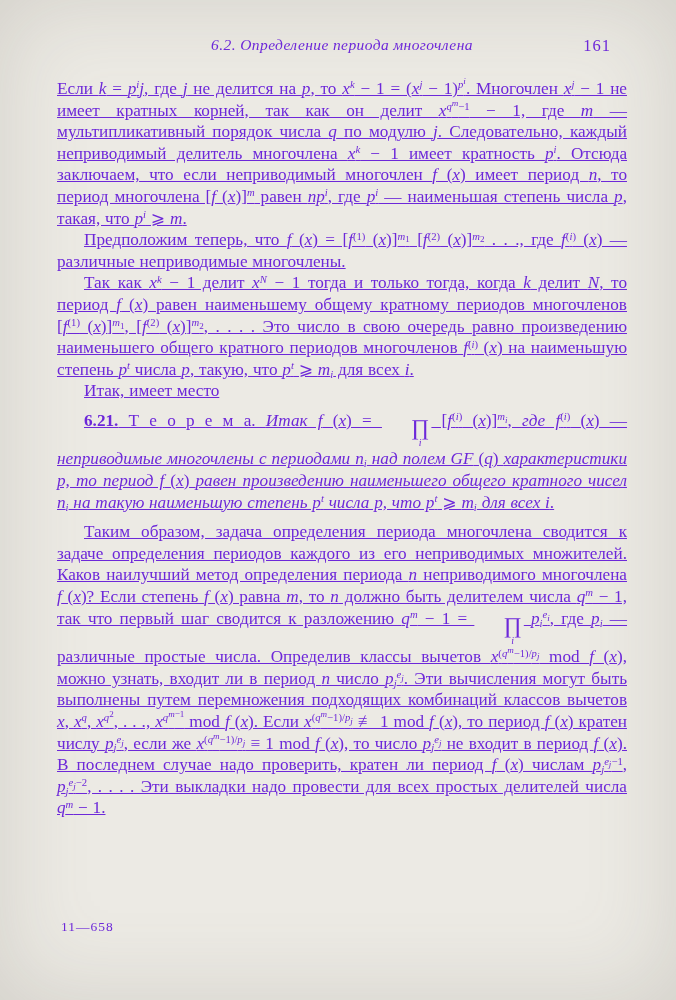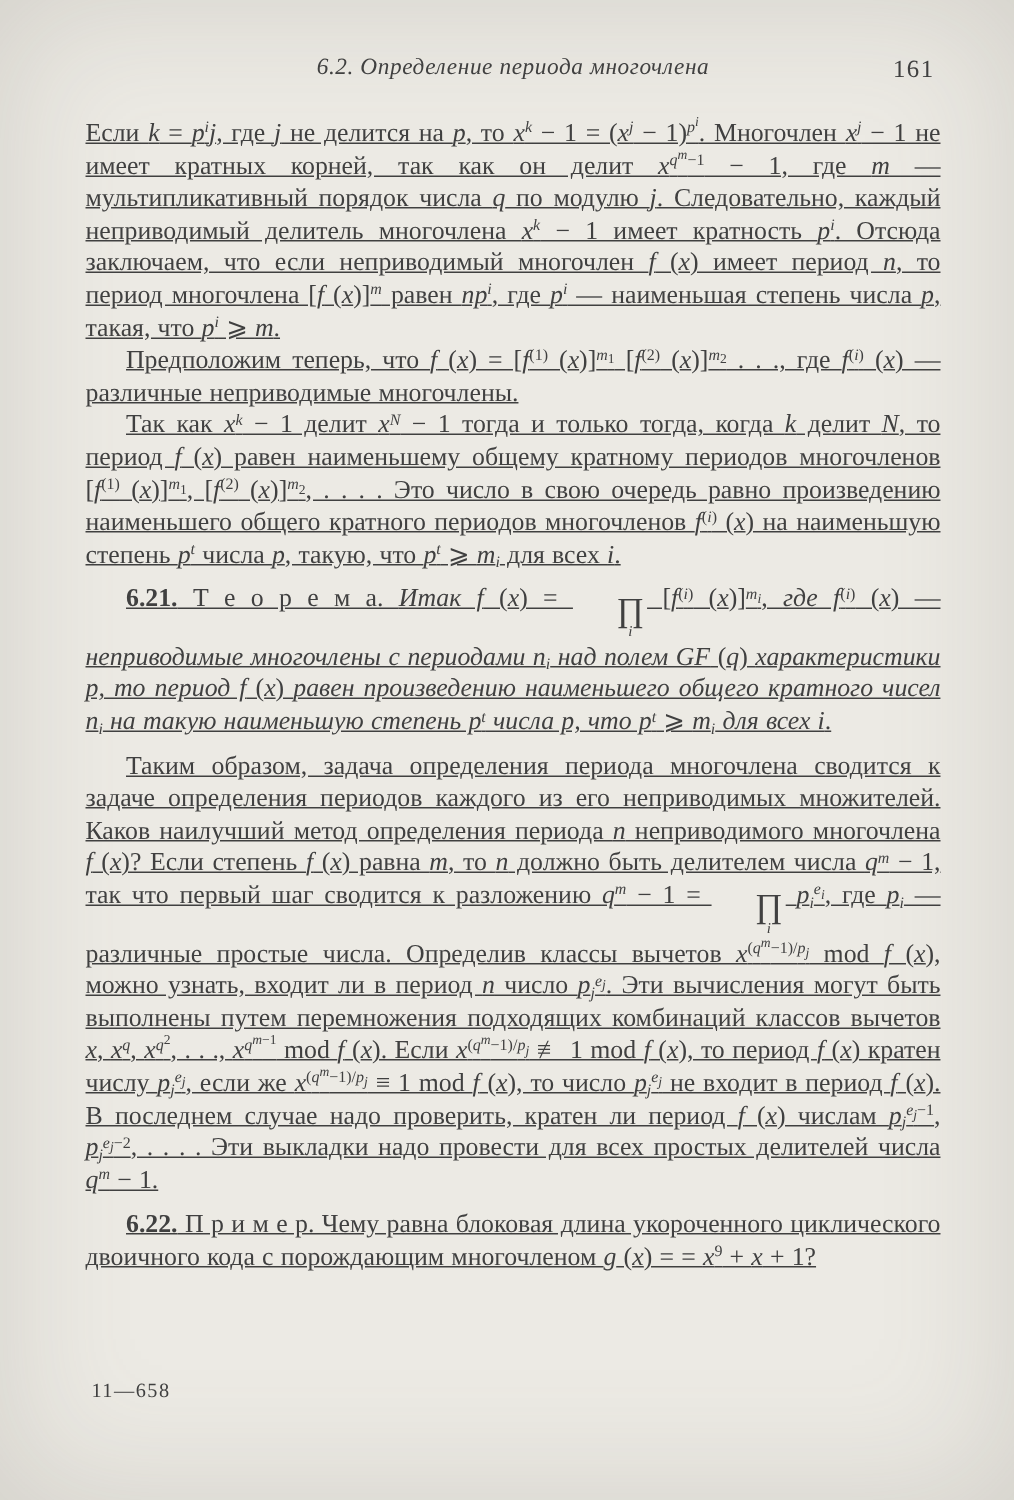--- a/index.html
+++ b/index.html
@@ -5,27 +5,27 @@
   * { box-sizing: border-box; }
   html, body { margin: 0; padding: 0; background: #c8c6c1; }
   .page {
     position: relative;
     width: 676px;
     height: 1000px;
     margin: 0 auto;
     background: #eceae4;
     overflow: hidden;
     font-family: "Liberation Serif", "DejaVu Serif", serif;
-    color: #404040;
+    color: #6d28d9;
     box-shadow: inset 0 0 90px rgba(110,105,95,0.20);
   }
   .content { position: absolute; left: 57px; top: 36px; width: 570px; }
   .header { position: relative; height: 22px; margin-bottom: 20px; font-size: 15.5px; }
   .header .title { display: block; text-align: center; font-style: italic; letter-spacing: 0.4px; }
-  .header .num { position: absolute; right: 4px; top: 0; font-style: normal; font-size: 16.5px; letter-spacing: 1px; }
+  .header .num { position: absolute; right: 16px; top: 0; font-style: normal; font-size: 16.5px; letter-spacing: 1px; }
   .para {
     margin: 0;
     font-size: 17.2px;
     line-height: 21.6px;
     text-align: justify;
     text-indent: 27px;
     word-spacing: 0.5px;
     text-decoration: underline;
   }
   .noindent { text-indent: 0; }
@@ -46,25 +46,25 @@
 <div class="page">
   <div class="content">
     <div class="header">
       <span class="title">6.2. Определение периода многочлена</span>
       <span class="num">161</span>
     </div>
     <div>
         <p class="para noindent">Если <i>k</i> = <i>p<sup>i</sup>j</i>, где <i>j</i> не делится на <i>p</i>, то <i>x<sup>k</sup></i> − 1 = (<i>x<sup>j</sup></i> − 1)<sup><i>p<sup>i</sup></i></sup>. Многочлен <i>x<sup>j</sup></i> − 1 не имеет кратных корней, так как он делит <i>x</i><sup><i>q<sup>m</sup></i>−1</sup> − 1, где <i>m</i> — мультипликативный порядок числа <i>q</i> по модулю <i>j</i>. Следовательно, каждый неприводимый делитель многочлена <i>x<sup>k</sup></i> − 1 имеет кратность <i>p<sup>i</sup></i>. Отсюда заключаем, что если неприводимый многочлен <i>f</i> (<i>x</i>) имеет период <i>n</i>, то период многочлена [<i>f</i> (<i>x</i>)]<sup><i>m</i></sup> равен <i>np<sup>i</sup></i>, где <i>p<sup>i</sup></i> — наименьшая степень числа <i>p</i>, такая, что <i>p<sup>i</sup></i> ⩾ <i>m</i>.</p>
         <p class="para">Предположим теперь, что <i>f</i> (<i>x</i>) = [<i>f</i><sup>(1)</sup> (<i>x</i>)]<sup><i>m</i><sub>1</sub></sup> [<i>f</i><sup>(2)</sup> (<i>x</i>)]<sup><i>m</i><sub>2</sub></sup> . . ., где <i>f</i><sup>(<i>i</i>)</sup> (<i>x</i>) — различные неприводимые многочлены.</p>
         <p class="para">Так как <i>x<sup>k</sup></i> − 1 делит <i>x<sup>N</sup></i> − 1 тогда и только тогда, когда <i>k</i> делит <i>N</i>, то период <i>f</i> (<i>x</i>) равен наименьшему общему кратному периодов многочленов [<i>f</i><sup>(1)</sup> (<i>x</i>)]<sup><i>m</i><sub>1</sub></sup>, [<i>f</i><sup>(2)</sup> (<i>x</i>)]<sup><i>m</i><sub>2</sub></sup>, . . . . Это число в свою очередь равно произведению наименьшего общего кратного периодов многочленов <i>f</i><sup>(<i>i</i>)</sup> (<i>x</i>) на наименьшую степень <i>p<sup>t</sup></i> числа <i>p</i>, такую, что <i>p<sup>t</sup></i> ⩾ <i>m<sub>i</sub></i> для всех <i>i</i>.</p>
+        <p class="para">Итак, имеет место</p>
         <p class="para gap-top"><b>6.21.</b> Т е о р е м а. <i>Итак f</i> (<i>x</i>) = <span class="bop">
             <span class="s">∏</span>
             <span class="l">i</span>
           </span> [<i>f</i><sup>(<i>i</i>)</sup> (<i>x</i>)]<sup><i>m</i><sub><i>i</i></sub></sup>, <i>где f</i><sup>(<i>i</i>)</sup> (<i>x</i>) — <i>неприводимые многочлены с периодами n<sub>i</sub> над полем GF</i> (<i>q</i>) <i>характеристики p, то период f</i> (<i>x</i>) <i>равен произведению наименьшего общего кратного чисел n<sub>i</sub> на такую наименьшую степень p<sup>t</sup> числа p, что p<sup>t</sup></i> ⩾ <i>m<sub>i</sub> для всех i</i>.</p>
         <p class="para gap-top">Таким образом, задача определения периода многочлена сводится к задаче определения периодов каждого из его неприводимых множителей. Каков наилучший метод определения периода <i>n</i> неприводимого многочлена <i>f</i> (<i>x</i>)? Если степень <i>f</i> (<i>x</i>) равна <i>m</i>, то <i>n</i> должно быть делителем числа <i>q<sup>m</sup></i> − 1, так что первый шаг сводится к разложению <i>q<sup>m</sup></i> − 1 = <span class="bop">
             <span class="s">∏</span>
             <span class="l">i</span>
           </span> <i>p</i><sub><i>i</i></sub><sup><i>e</i><sub><i>i</i></sub></sup>, где <i>p<sub>i</sub></i> — различные простые числа. Определив классы вычетов <i>x</i><sup>(<i>q<sup>m</sup></i>−1)/<i>p<sub>j</sub></i></sup> mod <i>f</i> (<i>x</i>), можно узнать, входит ли в период <i>n</i> число <i>p</i><sub><i>j</i></sub><sup><i>e</i><sub><i>j</i></sub></sup>. Эти вычисления могут быть выполнены путем перемножения подходящих комбинаций классов вычетов <i>x</i>, <i>x<sup>q</sup></i>, <i>x</i><sup><i>q</i><sup>2</sup></sup>, . . ., <i>x</i><sup><i>q</i><sup><i>m</i>−1</sup></sup> mod <i>f</i> (<i>x</i>). Если <i>x</i><sup>(<i>q<sup>m</sup></i>−1)/<i>p<sub>j</sub></i></sup> ≢ 1 mod <i>f</i> (<i>x</i>), то период <i>f</i> (<i>x</i>) кратен числу <i>p</i><sub><i>j</i></sub><sup><i>e</i><sub><i>j</i></sub></sup>, если же <i>x</i><sup>(<i>q<sup>m</sup></i>−1)/<i>p<sub>j</sub></i></sup> ≡ 1 mod <i>f</i> (<i>x</i>), то число <i>p</i><sub><i>j</i></sub><sup><i>e</i><sub><i>j</i></sub></sup> не входит в период <i>f</i> (<i>x</i>). В последнем случае надо проверить, кратен ли период <i>f</i> (<i>x</i>) числам <i>p</i><sub><i>j</i></sub><sup><i>e</i><sub><i>j</i></sub>−1</sup>, <i>p</i><sub><i>j</i></sub><sup><i>e</i><sub><i>j</i></sub>−2</sup>, . . . . Эти выкладки надо провести для всех простых делителей числа <i>q<sup>m</sup></i> − 1.</p>
-        <p class="para gap-top"><b>6.22.</b> П р и м е р. Чему равна блоковая длина укороченного циклического двоичного кода с порождающим многочленом <i>g</i> (<i>x</i>) = = <i>x</i><sup>9</sup> + <i>x</i> + 1?</p>
       </div>
   </div>
   <div class="footer">11—658</div>
 </div>
 
 </body></html>

